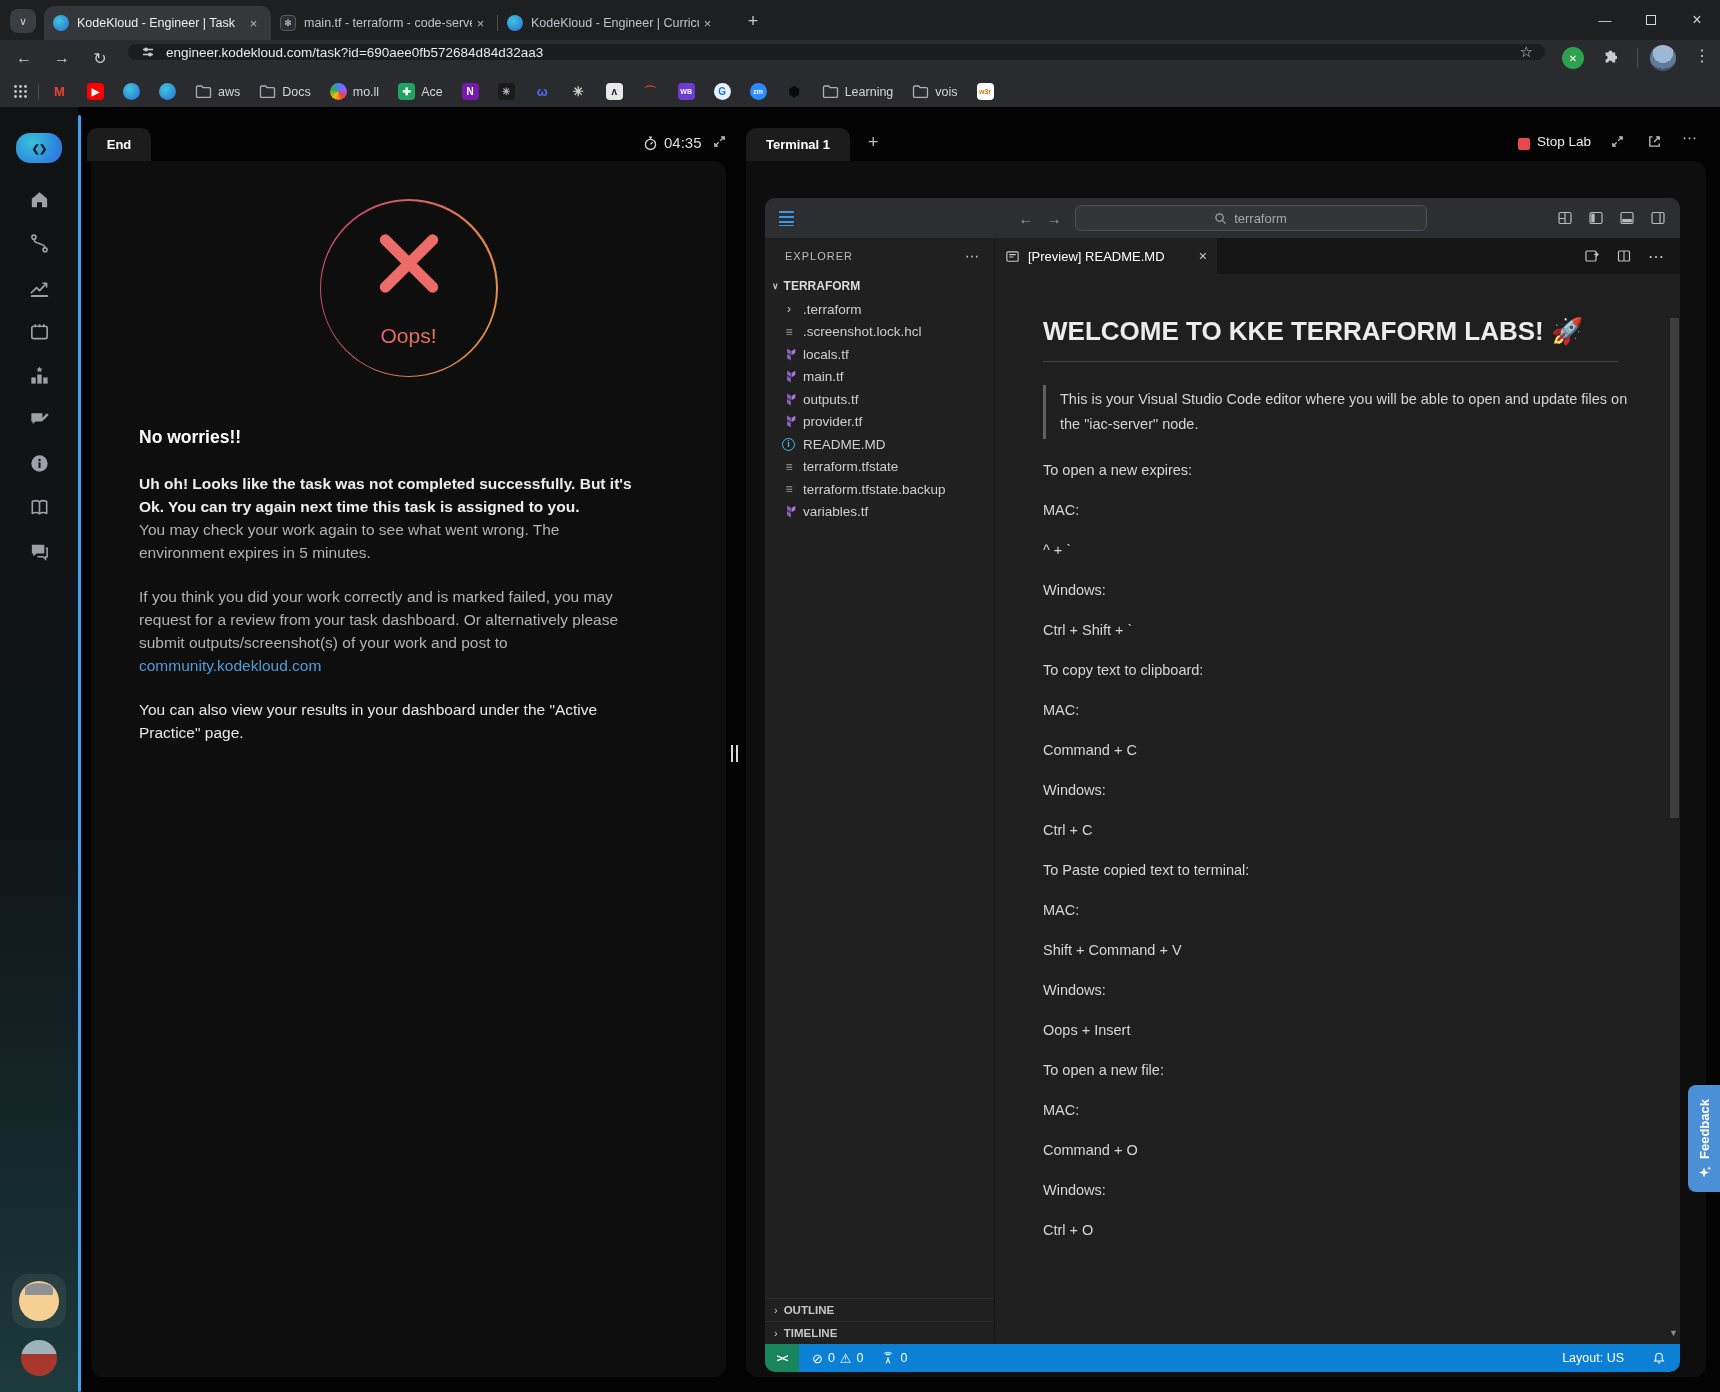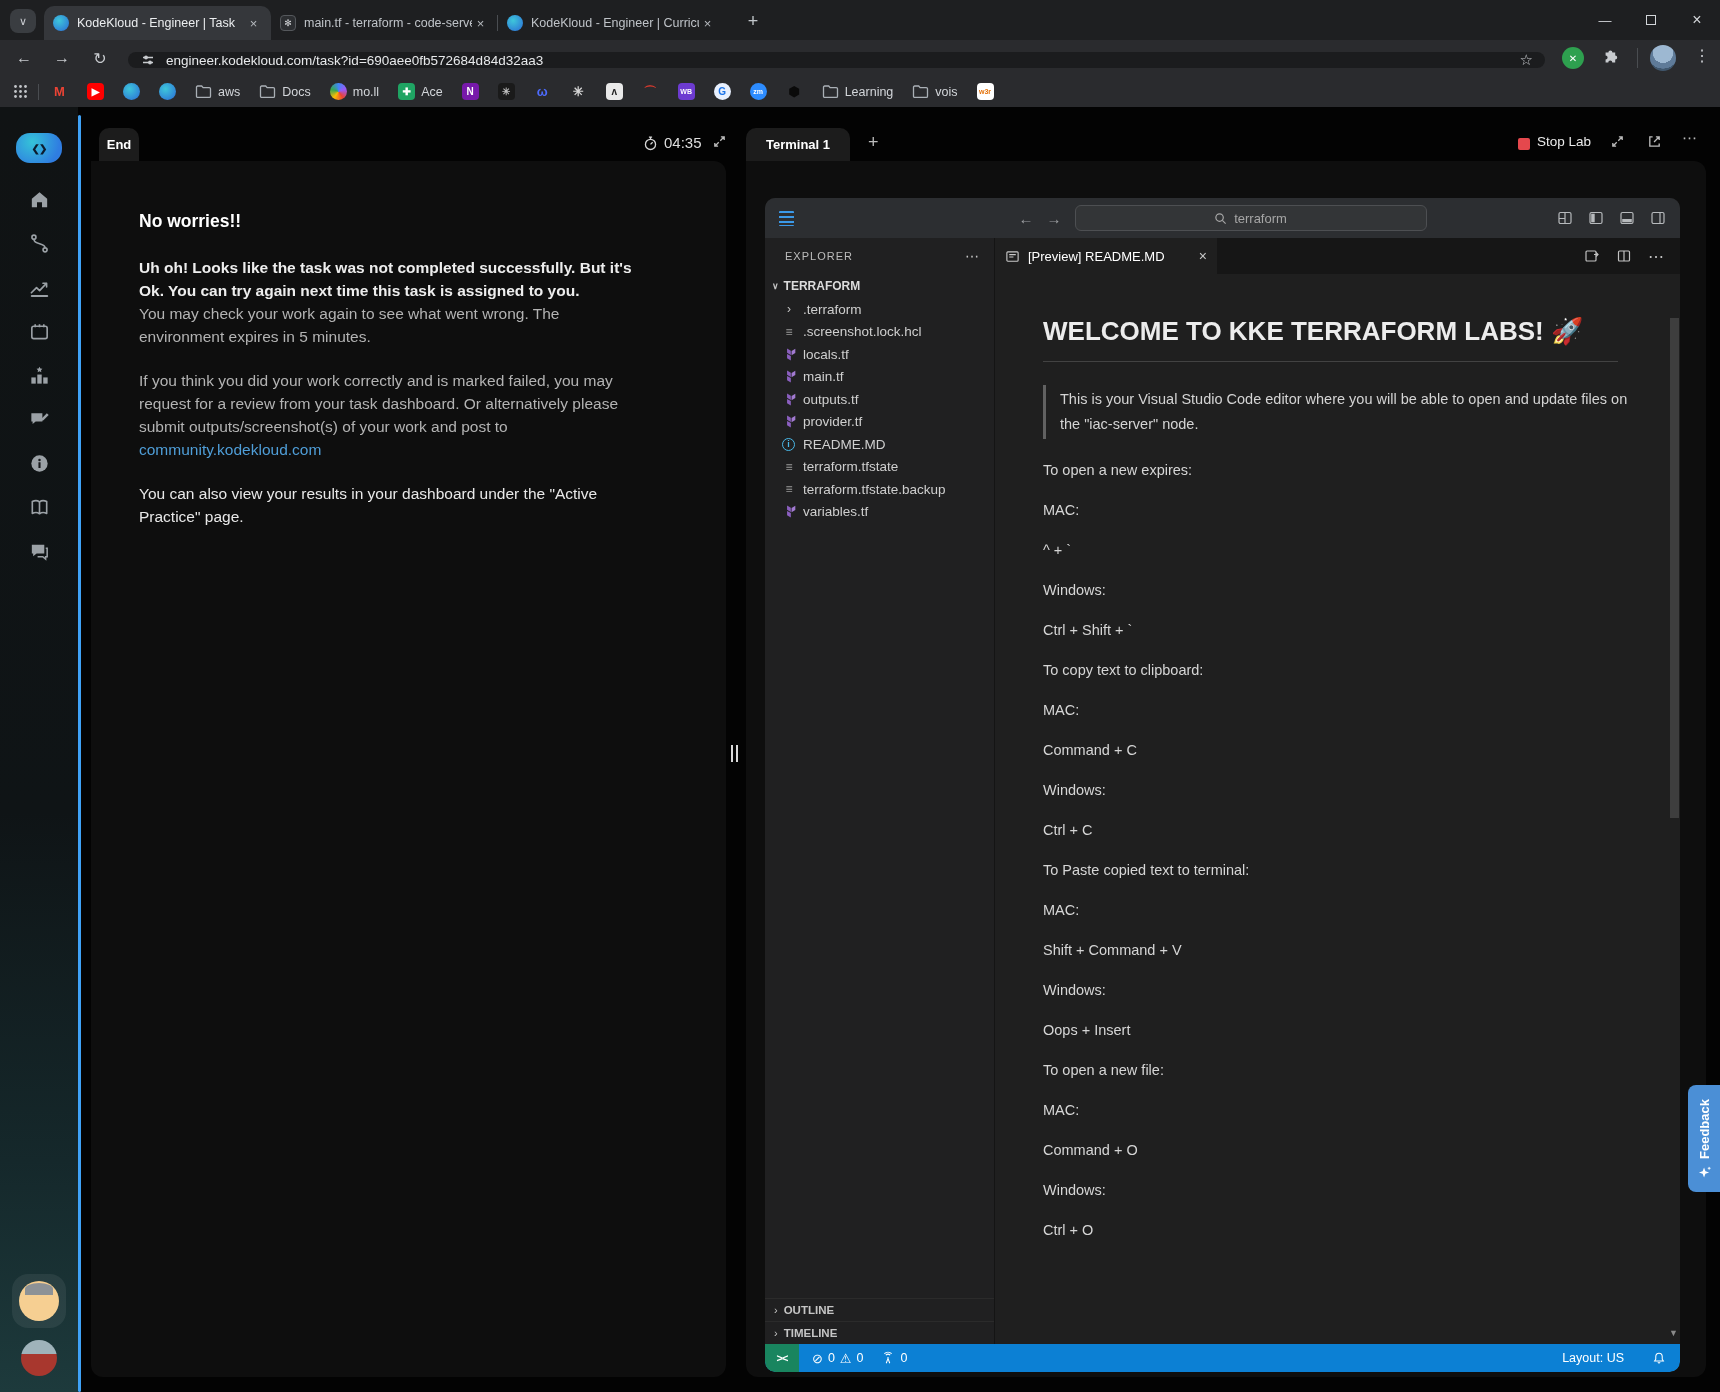--- a/index.html
+++ b/index.html
@@ -19,21 +19,21 @@
   .btab-title { flex:1; white-space:nowrap; overflow:hidden; }
   .btab-close { width:17px; height:17px; border-radius:50%; display:flex; align-items:center; justify-content:center; color:#b5b9be; font-size:13px; }
   .newtab-btn { position:absolute; left:740px; top:9px; width:26px; height:24px; color:#c3c7cc; font-size:18px; display:flex; align-items:center; justify-content:center; }
   .win-controls { position:absolute; right:0; top:0; height:40px; display:flex; }
   .win-btn { width:46px; height:40px; display:flex; align-items:center; justify-content:center; color:#d2d5d9; font-size:13px; }
   .win-max span { display:block; width:10px; height:10px; border:1.4px solid #d2d5d9; }
   .win-close { font-size:16px; }
 
   .toolbar { position:absolute; left:0; top:40px; width:1720px; height:36px; background:#2a2b2e; }
   .nav-ic { position:absolute; top:6px; width:24px; height:24px; display:flex; align-items:center; justify-content:center; color:#c8cbcf; font-size:16px; }
-  .omnibox { position:absolute; left:128px; top:12px; width:1417px; height:16px; border-radius:14px; background:#1b1c1e; display:flex; align-items:center; padding:0 12px; }
+  .omnibox { position:absolute; left:128px; top:4px; width:1417px; height:16px; border-radius:14px; background:#1b1c1e; display:flex; align-items:center; padding:0 12px; }
   .omni-url { color:#e7e9eb; font-size:13.5px; margin-left:10px; flex:1; white-space:nowrap; overflow:hidden; }
   .star { color:#c4c7cb; font-size:15px; }
   .ext-green { position:absolute; left:1562px; top:7px; width:22px; height:22px; border-radius:50%; background:#2ea04f; color:#fff; font-size:10px; display:flex; align-items:center; justify-content:center; }
   .puzzle { position:absolute; left:1600px; top:8px; }
   .tb-sep { position:absolute; left:1637px; top:8px; width:1px; height:20px; background:#4a4d51; }
   .tb-avatar { position:absolute; left:1650px; top:5px; width:26px; height:26px; border-radius:50%; background:radial-gradient(circle at 50% 30%, #9db8d2 0 45%, #5f7b99 46% 70%, #40576e 71%); }
   .kebab { position:absolute; left:1692px; top:6px; color:#c8cbcf; font-size:16px; width:20px; text-align:center; }
 
   .bookmarksbar { position:absolute; left:0; top:76px; width:1720px; height:31px; background:#2a2b2e; display:flex; align-items:center; }
   .bm-grid { margin-left:13px; }
@@ -57,21 +57,21 @@
   .kk-nav .kk-item { width:24px; height:24px; display:flex; align-items:center; justify-content:center; }
   .kk-avatars { position:absolute; left:0; bottom:16px; width:78px; display:flex; flex-direction:column; align-items:center; gap:12px; }
   .memoji-box { width:54px; height:54px; border-radius:16px; background:rgba(255,255,255,0.07); display:flex; align-items:center; justify-content:center; }
   .memoji { width:40px; height:40px; border-radius:50%; background:radial-gradient(circle at 50% 60%, #f6cf92 0 70%, #e9b86f); position:relative; overflow:hidden; }
   .memoji::before { content:''; position:absolute; left:6px; top:2px; width:28px; height:12px; border-radius:50% 50% 0 0; background:#8d9296; }
   .photo-avatar { width:36px; height:36px; border-radius:50%; background:linear-gradient(180deg,#9fb3ba 0 40%, #a8372e 40%); }
   .accent-line { position:absolute; left:78px; top:8px; width:2.5px; height:1277px; background:#3fa2f7; border-radius:2px; }
 
   
   .panel-tab { position:absolute; top:21px; height:33px; background:#1c1c1c; border-radius:10px 10px 0 0; color:#fff; font-size:13px; font-weight:bold; display:flex; align-items:center; justify-content:center; }
-  .end-tab { left:99px; width:40px; }
+  .end-tab { left:87px; width:64px; }
   .terminal-tab { left:746px; width:104px; }
   .terminal-plus { position:absolute; left:868px; top:25px; color:#bdbdbd; font-size:18px; }
   .timer { position:absolute; left:643px; top:27px; display:flex; align-items:center; gap:6px; color:#dedede; font-size:15px; }
   .hd-ic { position:absolute; top:27px; color:#bdbdbd; }
   .task-expand { left:712px; }
   .stop-square { position:absolute; left:1518px; top:31px; width:12px; height:12px; background:#e5484d; border-radius:2px; }
   .stop-label { position:absolute; left:1537px; top:27px; color:#ececec; font-size:13.5px; }
   .term-expand { left:1610px; }
   .term-open { left:1647px; }
   .term-dots { left:1682px; top:22px; color:#bdbdbd; font-size:15px; position:absolute; }
@@ -445,20 +445,29 @@
         </svg>
       <span>04:35</span>
     </div>
     <div class="hd-ic task-expand">
       <svg width="15" height="15" viewBox="0 0 16 16">
           <path d="M9.5 3H13v3.5M13 3 8.8 7.2M6.5 13H3V9.5M3 13l4.2-4.2" stroke="#bdbdbd" stroke-width="1.4" fill="none"></path>
         </svg>
     </div>
 
     <section class="task-panel">
+      <div class="oops-ring">
+        <div class="oops-inner">
+          <div class="oops-x">
+              <i></i>
+              <i></i>
+            </div>
+          <div class="oops-label">Oops!</div>
+        </div>
+      </div>
       <div class="task-text">
         <h2>No worries!!</h2>
         <p class="msg-bold">Uh oh! Looks like the task was not completed successfully. But it's Ok. You can try again next time this task is assigned to you.</p>
         <p class="msg-gray">You may check your work again to see what went wrong. The environment expires in 5 minutes.</p>
         <div class="msg-gap"></div>
         <p class="msg-gray">If you think you did your work correctly and is marked failed, you may request for a review from your task dashboard. Or alternatively please submit outputs/screenshot(s) of your work and post to</p>
         <a class="task-link" href="#">community.kodekloud.com</a>
         <p class="msg-footer">You can also view your results in your dashboard under the "Active Practice" page.</p>
       </div>
     </section>

